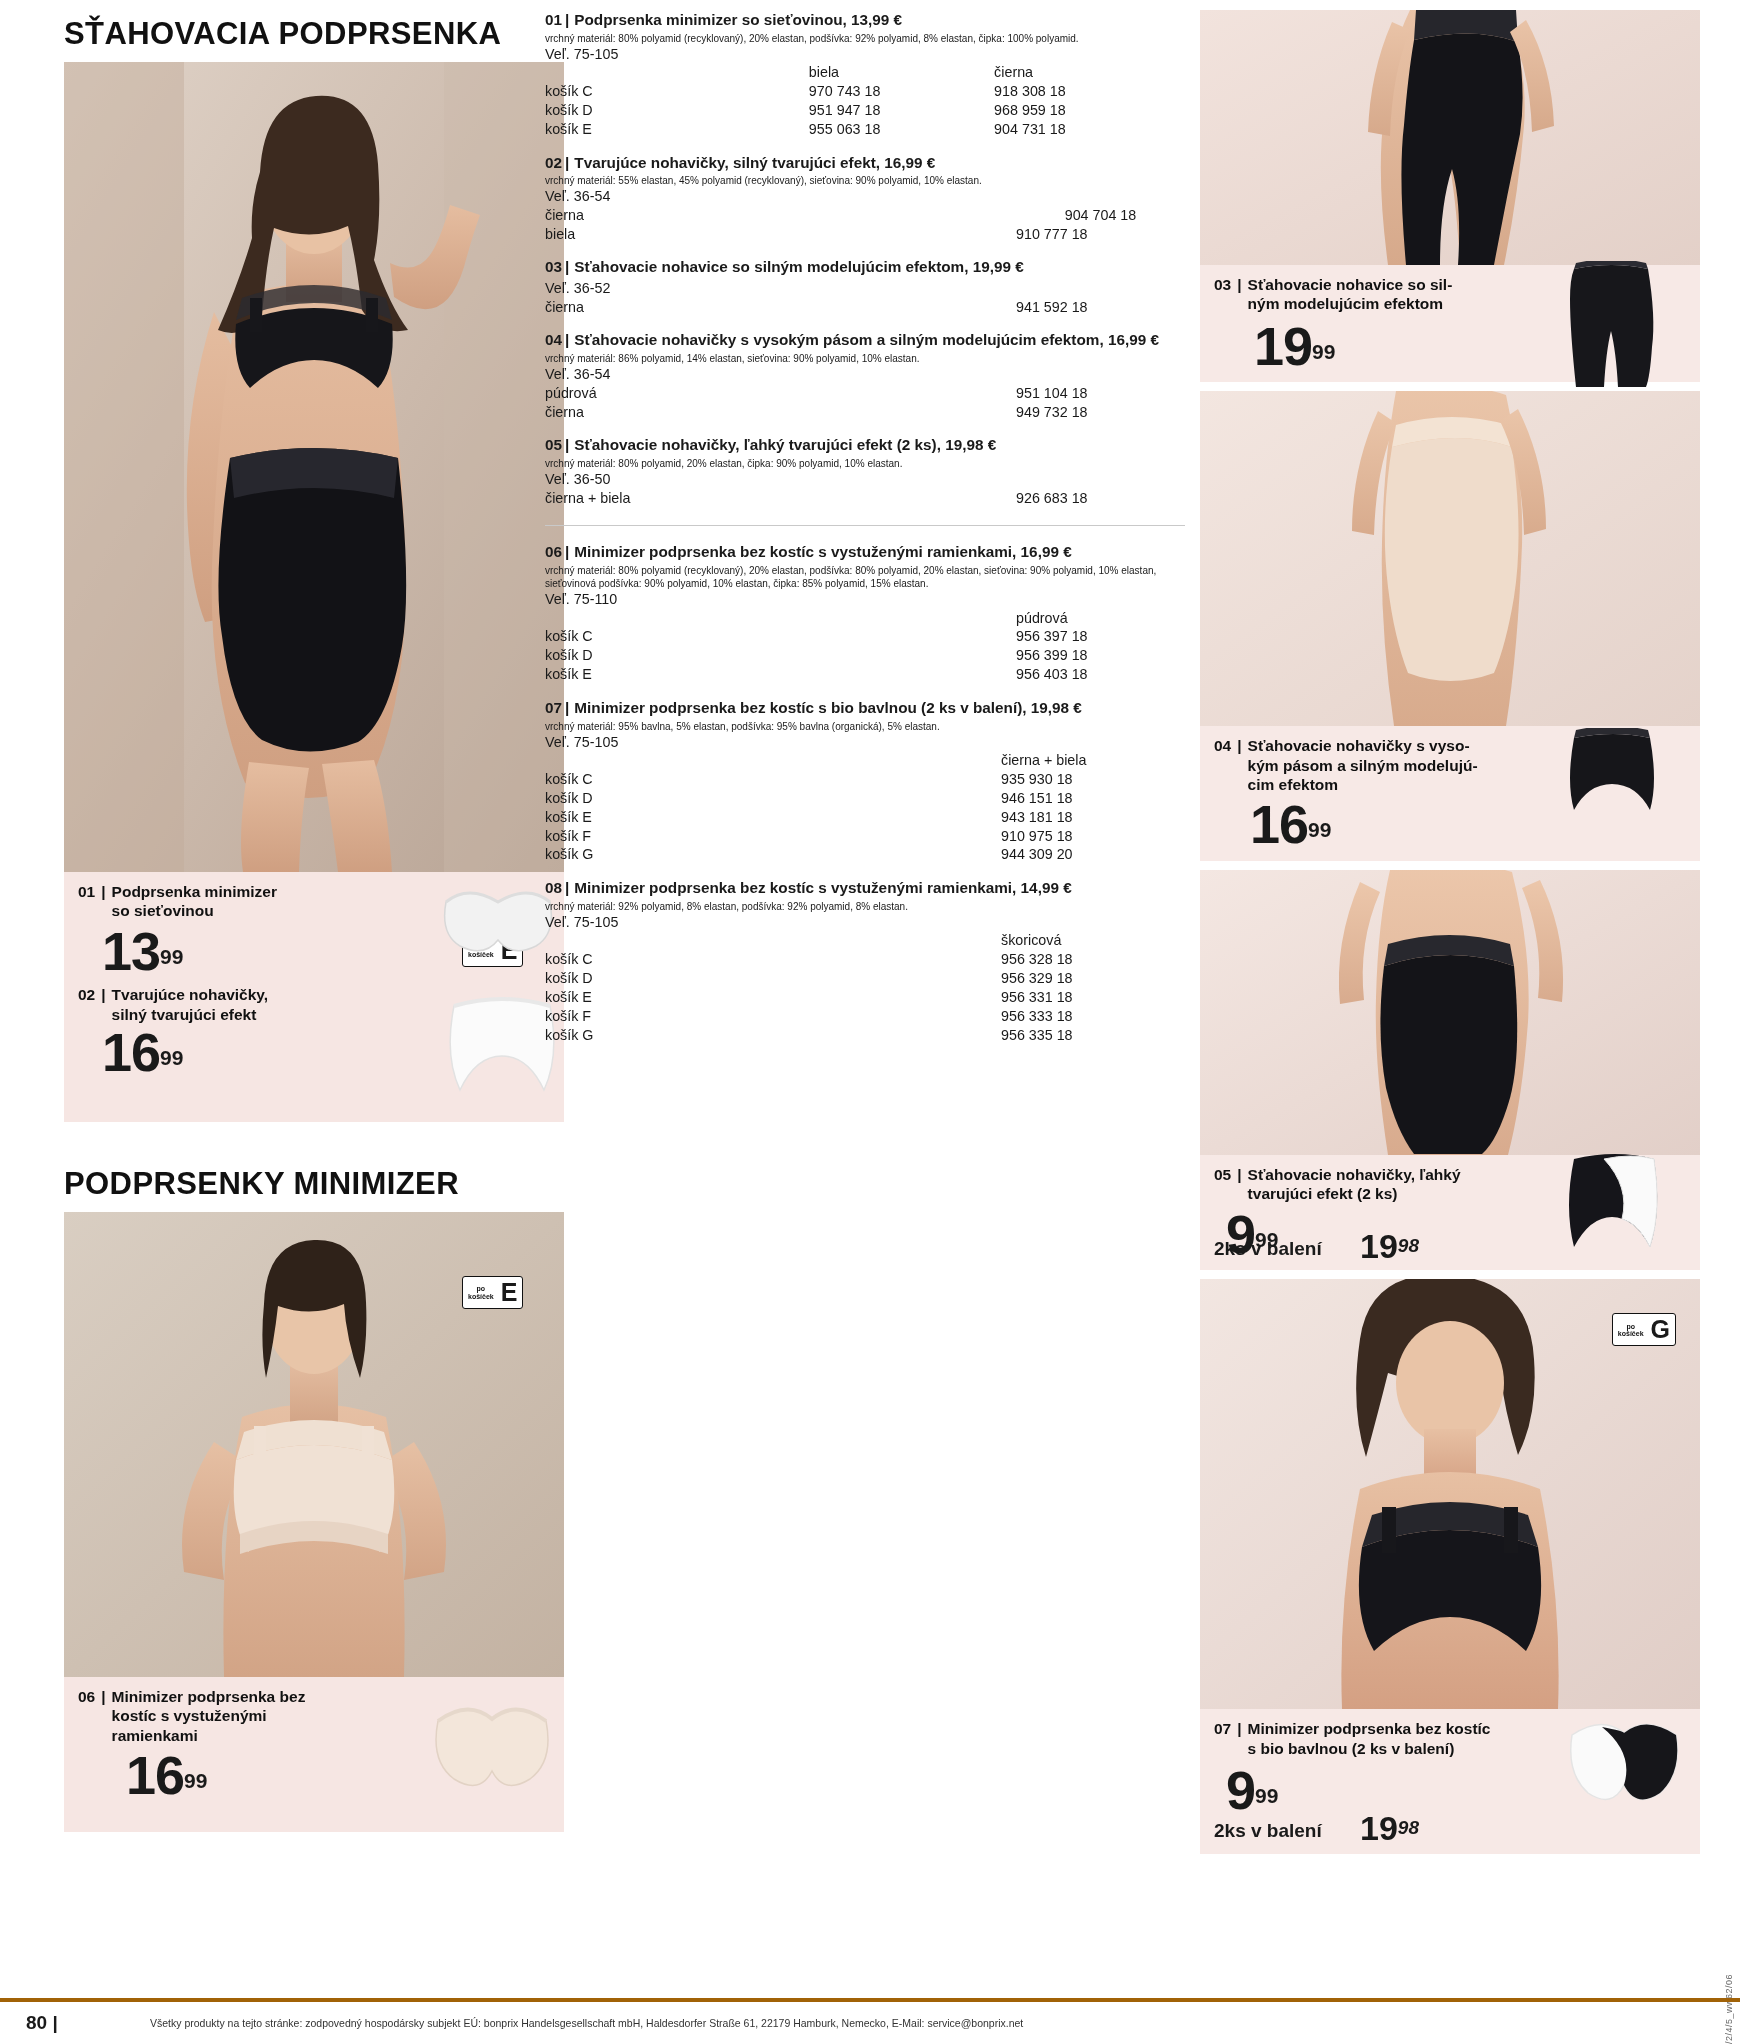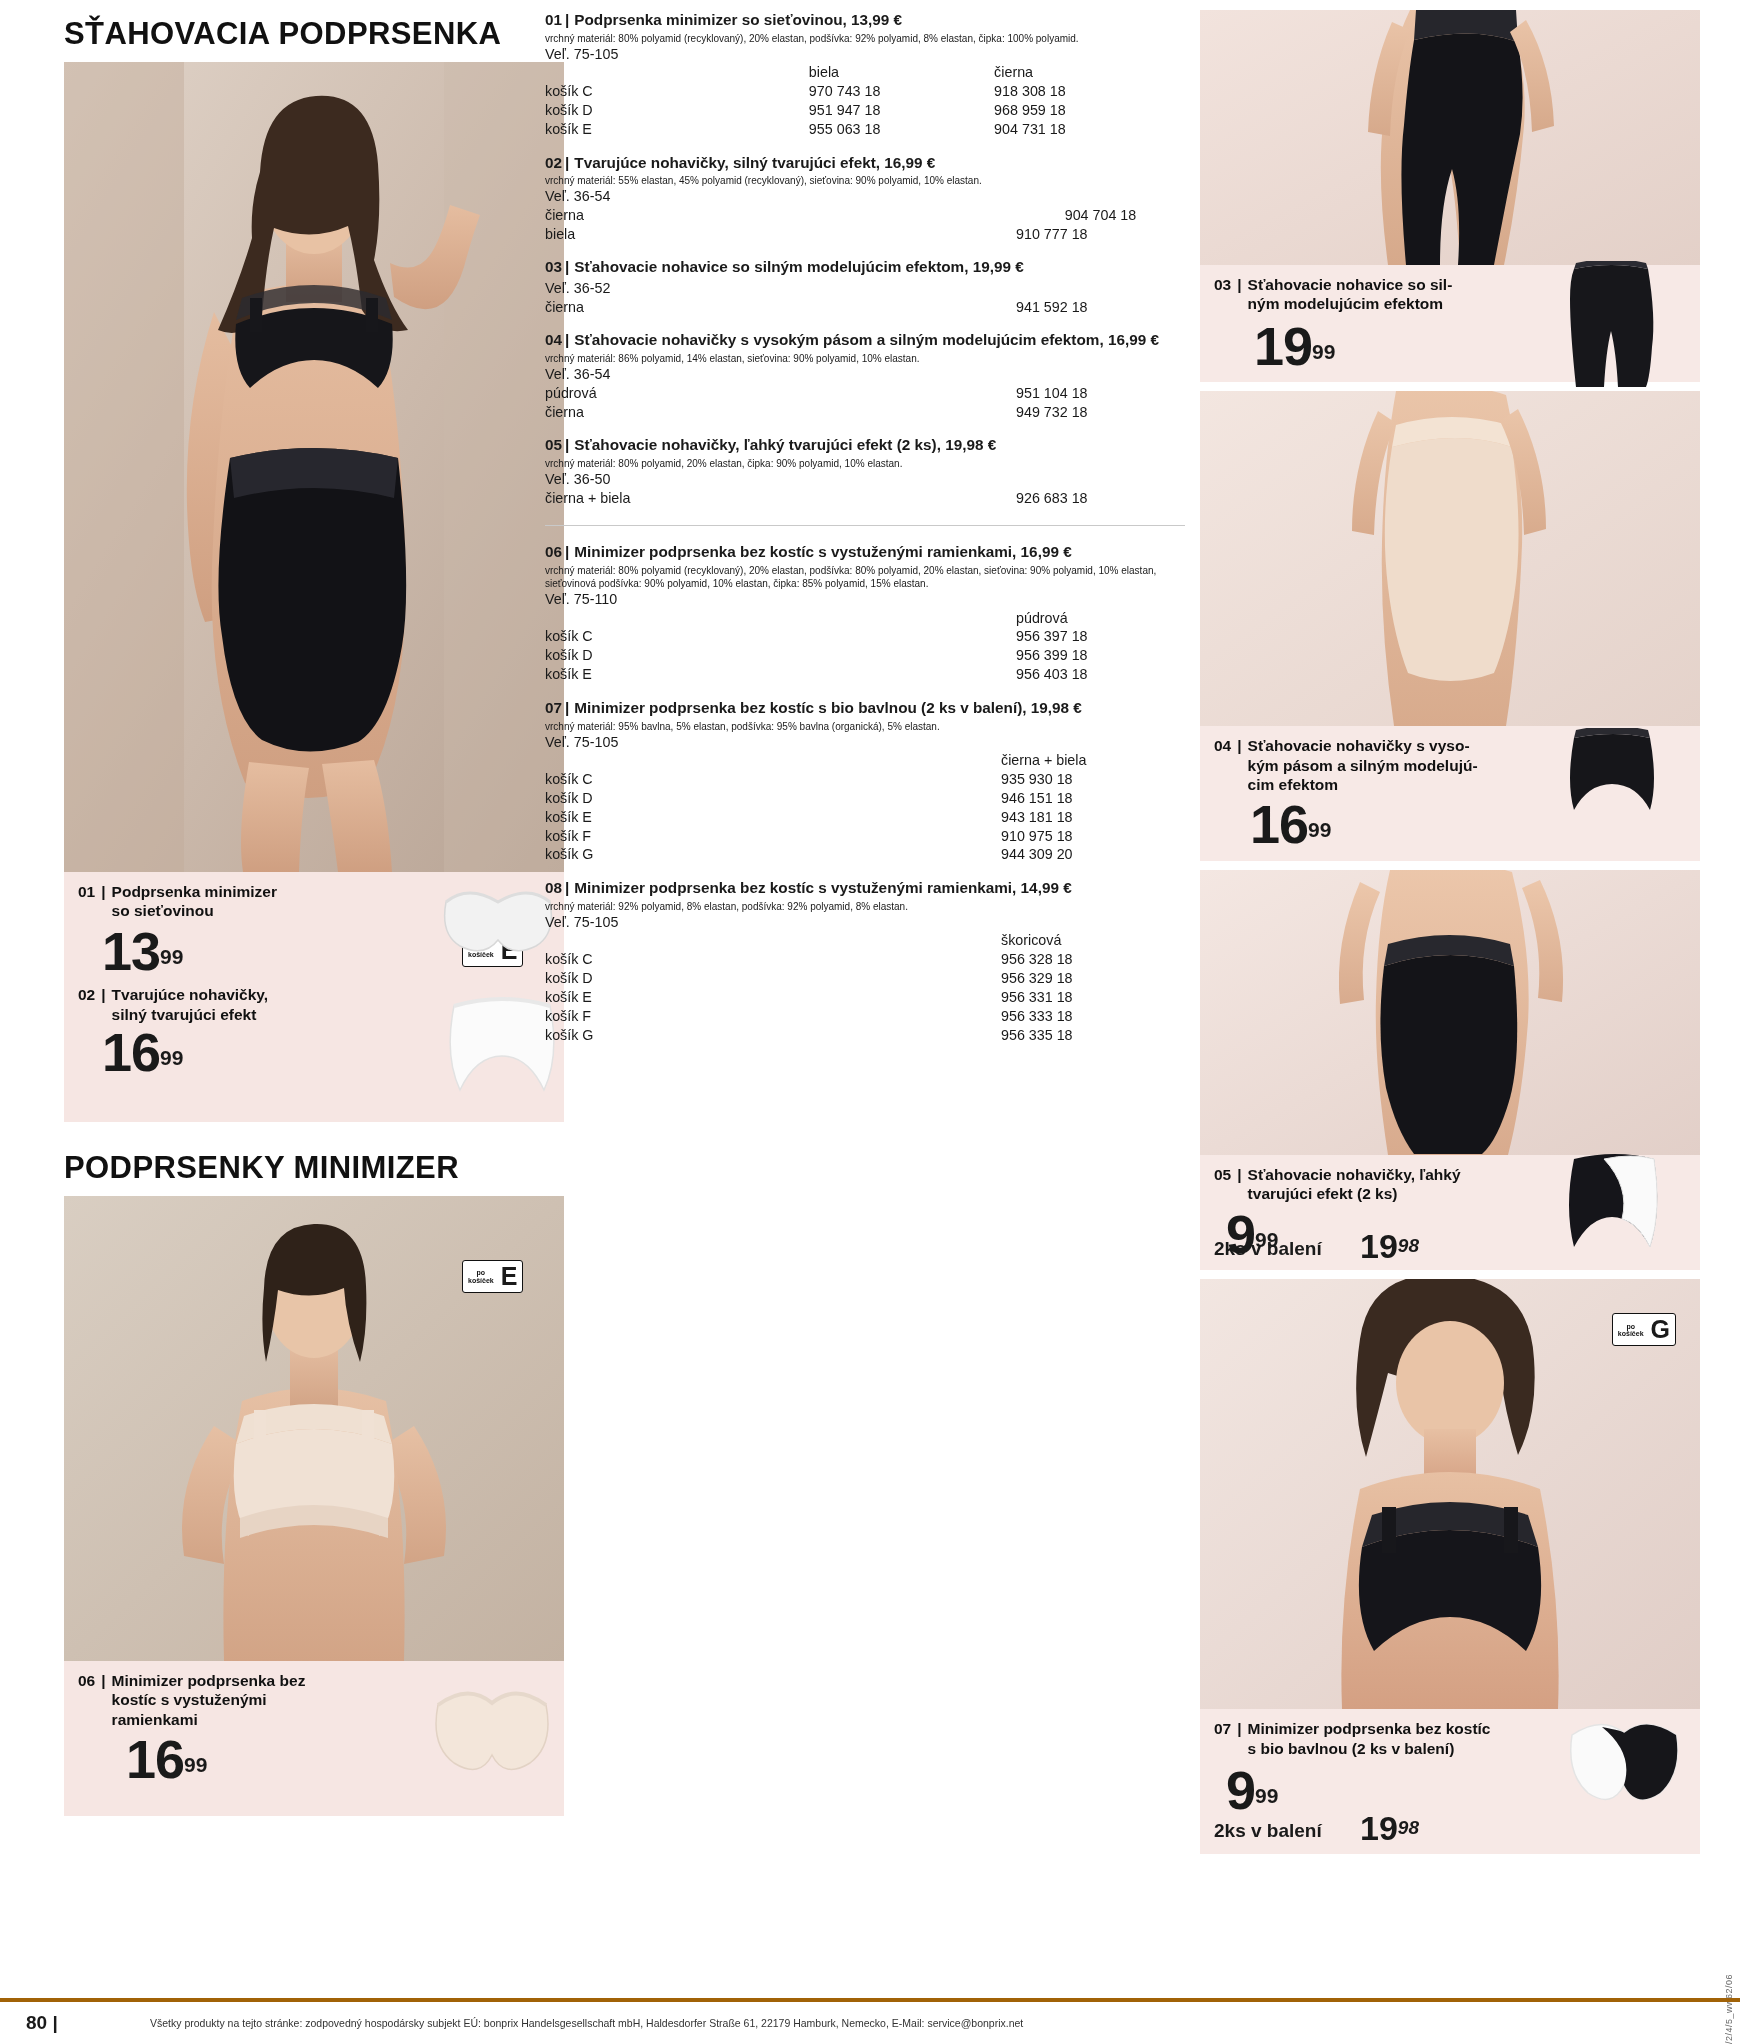--- a/index.html
+++ b/index.html
@@ -247,21 +247,21 @@
           <path d="M12 22 q22 -18 52 0 q30 -18 52 0" fill="none" stroke="#ddd" stroke-width="3"></path>
         </svg>
         
         <svg class="thumb" width="140" height="120" style="left:368px;top:118px;">
           <path d="M22 16 q48 -14 96 0 q10 50 -6 84 q-16 -34 -42 -34 q-26 0 -42 34 q-16 -34 -6 -84z" fill="#fbfbfb" stroke="#e2e2e2" stroke-width="1.5"></path>
           <path d="M22 16 q48 -14 96 0" fill="none" stroke="#e8e8e8" stroke-width="4"></path>
         </svg>
       </div>
     </div>
 
-    <h1 class="section-title" style="margin-top:28px;">PODPRSENKY MINIMIZER</h1>
+    <h1 class="section-title" style="margin-top:44px;">PODPRSENKY MINIMIZER</h1>
 
     <div class="photo-card" style="width:500px;">
       <div class="model-photo" style="height:465px;">
         <svg width="500" height="465" viewBox="0 0 500 465">
           <defs>
             <linearGradient id="bg2" x1="0" y1="0" x2="1" y2="1">
               <stop offset="0%" stop-color="#d9cec2"></stop>
               <stop offset="100%" stop-color="#c3b2a2"></stop>
             </linearGradient>
             <linearGradient id="skin2" x1="0" y1="0" x2="0" y2="1">

